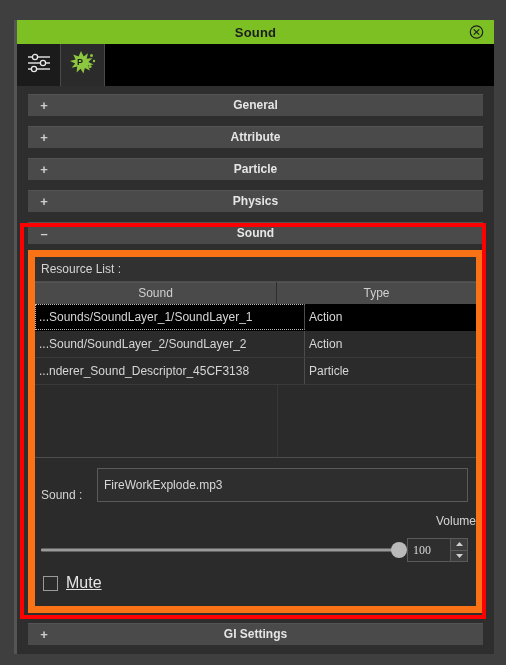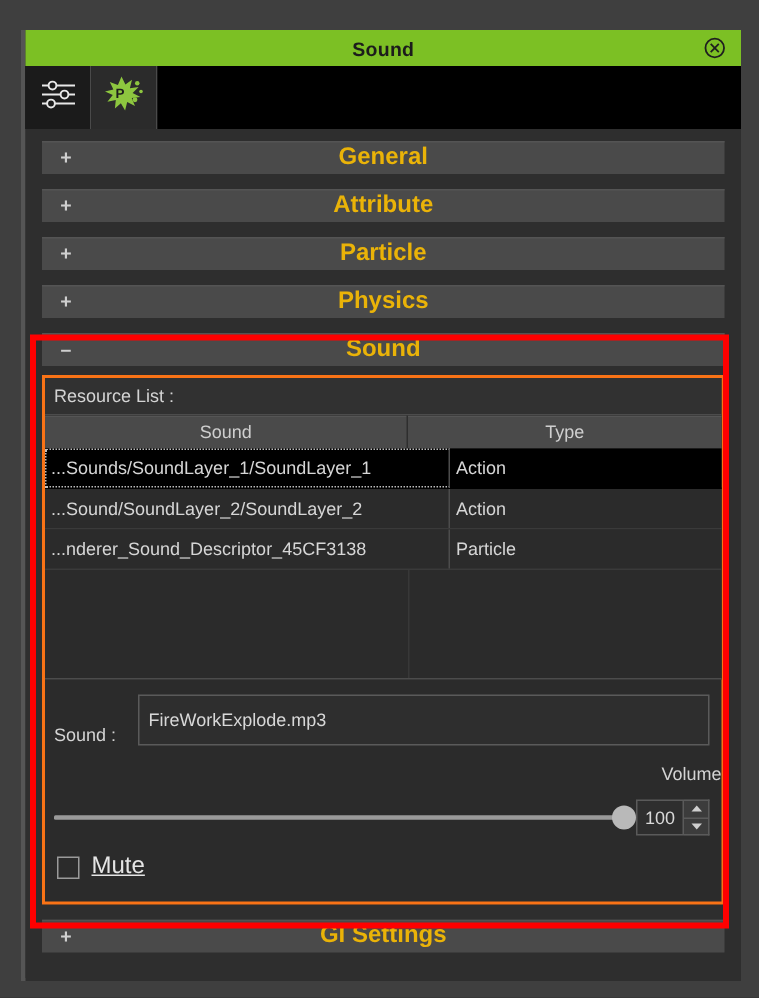--- a/index.html
+++ b/index.html
@@ -115,33 +115,33 @@
     top: 50%;
     transform: translateY(-50%);
     color: #cfcfcf;
     font-size: 13px;
     line-height: 1;
     font-weight: bold;
     width: 10px;
     text-align: center;
   }
   .section-header .label {
-    font-size: 16px;
+    font-size: 12px;
     font-weight: bold;
-    color: #eab308;
+    color: #e5e5e5;
   }
 
   
   #sound-section {
     margin-bottom: 10px;
   }
   #sound-section .section-header { margin-bottom: 6px; }
 
   #sound-content {
-    border: 2px solid #f97316;
+    border: 7px solid #f97316;
     background: #2b2b2b;
     box-sizing: border-box;
     padding: 0;
   }
 
   #resource-list-label {
     height: 24px;
     background: #313131;
     border-bottom: 1px solid #4c4c4c;
     display: flex;
@@ -279,27 +279,27 @@
   #slider-thumb {
     position: absolute;
     top: 50%;
     width: 16px;
     height: 16px;
     border-radius: 50%;
     background: #b9b9b9;
     transform: translate(-50%, -50%);
   }
   #volume-number {
-    width: 32px;
+    width: 44px;
     height: 24px;
     background: #2e2e2e;
     border: 1px solid #5a5a5a;
     color: #d8d8d8;
     font-size: 12px;
-    font-family: Liberation Sans, sans-serif;
+    font-family: Liberation Serif, serif;
     padding: 0 5px;
     box-sizing: border-box;
     outline: none;
   }
   #spinner {
     width: 17px;
     height: 24px;
     border: 1px solid #5a5a5a;
     border-left: none;
     background: #3c3c3c;

